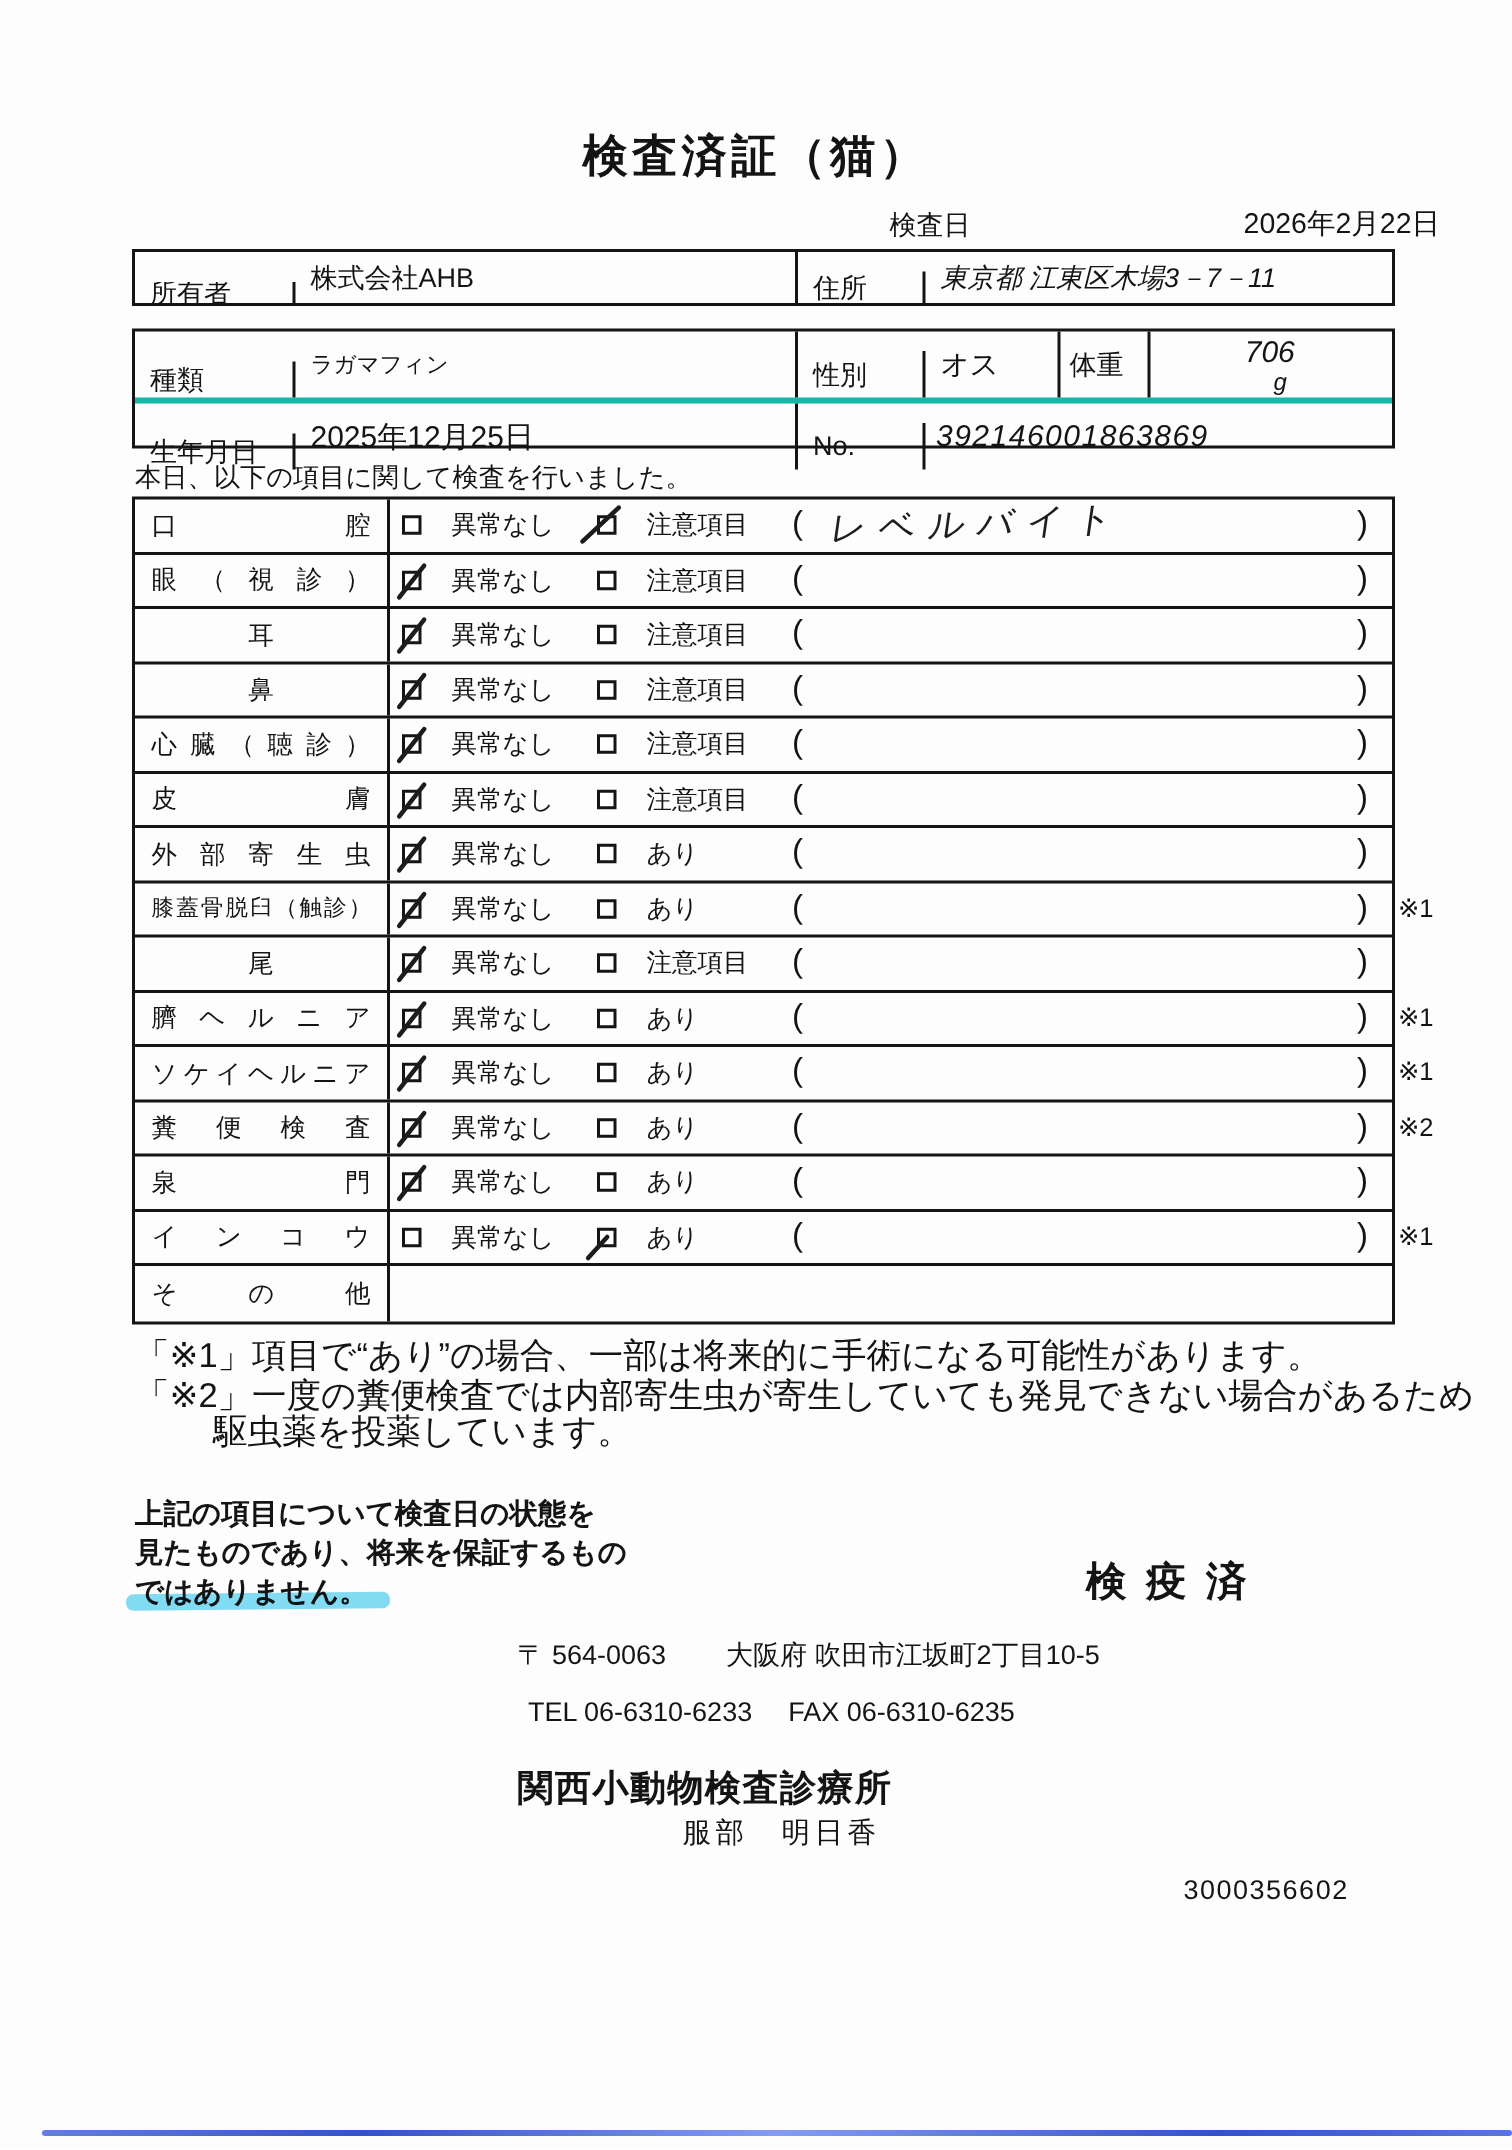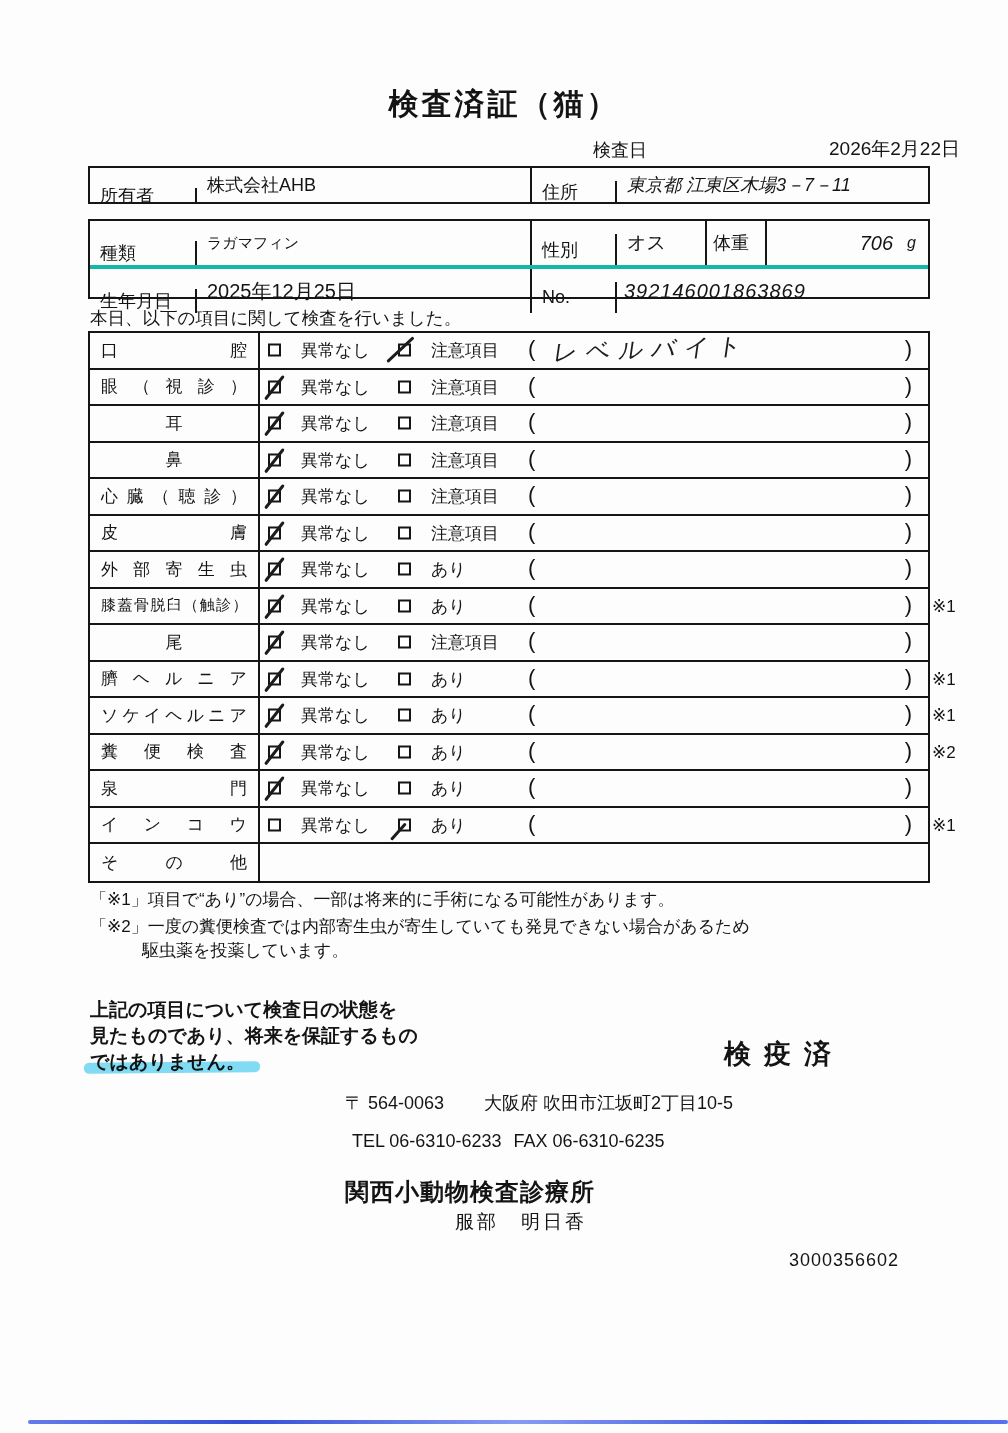--- a/index.html
+++ b/index.html
@@ -28,21 +28,21 @@
   .c-90 { width:90px;  min-width:90px; }
   .c-60 { width:60px;  min-width:60px; padding:0 6px; }
   .c-fill{ flex:1;font-style:italic; }
 
   .tbl-pet{ top:219px; height:80px; display:flex; flex-direction:column; }
   .tbl-pet .trow{ display:flex; flex:1; }
   .tbl-pet .trow:first-child{ border-bottom:4px solid #14b8a6; }
 
   .breed-value{ font-size:15px; }
   .sex-value{ font-size:19px; }
-  .weight-cell{ justify-content:flex-end; padding-right:12px; font-size:20px; }
+  .weight-cell{ justify-content:flex-end; padding-right:12px; font-size:20px;flex-direction:column; }
   .weight-unit{ font-size:16px; margin-left:14px; }
   .birth-value{ font-size:20px; }
   .no-value{ font-size:20px; letter-spacing:1px; padding:0 7px; }
 
   .intro{ position:absolute; top:306px; left:90px; font-size:17.5px; }
 
   
   .exam-table{ position:absolute; top:331px; left:88px; width:842px; border:2px solid #151515; }
   .exam-row{ position:relative; display:flex; height:36.5px; border-bottom:2px solid #151515; }
   .exam-row:last-child{ border-bottom:none; }
@@ -59,33 +59,33 @@
                       background:#1c1c1c; transform:rotate(38deg); border-radius:2px; }
   .cb.checked.long::after{ height:36px; top:-14px; left:-1px; transform:rotate(47deg); }
   .cb.checked.low::after{ height:22px; top:0px; left:-3px; transform:rotate(42deg); }
   .paren-open{ position:absolute; left:268px; top:50%; transform:translateY(-54%); font-size:22px; font-weight:300; }
   .paren-close{ position:absolute; right:16px; top:50%; transform:translateY(-54%); font-size:22px; font-weight:300; }
   .note{ position:absolute; left:294px; top:0px; font-size:24px; letter-spacing:8px; white-space:nowrap;
          transform:skewX(-10deg) rotate(-2deg); color:#1d1d1d; }
   .row-mark{ position:absolute; right:-46px; top:50%; transform:translateY(-50%); width:42px; font-size:17px; }
 
   
-  .footnote{ position:absolute; left:90px; font-size:17px; }
+  .footnote{ position:absolute; left:90px; font-size:23px; }
   .fn-1{ top:888px; } .fn-2{ top:915px; } .fn-3{ top:939px; left:142px; }
 
   .disclaimer{ position:absolute; top:997px; left:90px; font-size:19px; line-height:26px; font-weight:600; }
   .highlighter{ position:absolute; top:1062px; left:84px; width:176px; height:11px;
                 background:#2ec7ec; opacity:.6; border-radius:5px; transform:rotate(-.6deg);
                 mix-blend-mode:multiply; }
 
   .stamp{ position:absolute; top:1036px; left:724px; font-size:27px; font-weight:600; letter-spacing:13px; white-space:nowrap; }
 
   
   .postal-line{ position:absolute; top:1091px; left:345px; font-size:18px; display:flex; gap:40px; }
-  .tel-line{ position:absolute; top:1131px; left:352px; font-size:18px; display:flex; gap:12px; }
+  .tel-line{ position:absolute; top:1131px; left:352px; font-size:18px; display:flex; gap:24px; }
   .clinic-name{ position:absolute; top:1176px; left:345px; font-size:24px; font-weight:600; letter-spacing:1px; }
   .vet-name{ position:absolute; top:1209px; left:455px; font-size:19px; letter-spacing:3px; }
   .serial{ position:absolute; top:1250px; left:789px; font-size:18px; letter-spacing:1px; }
 
   
   .scan-line{ position:absolute; top:1420px; left:28px; width:980px; height:4px; border-radius:2px;
               background:linear-gradient(90deg, rgba(72,102,230,.85), rgba(40,70,212,.95) 22%,
                           rgba(95,122,240,.75) 50%, rgba(40,70,215,.95) 80%, rgba(70,100,235,.9)); }
 </style>
 </head>

